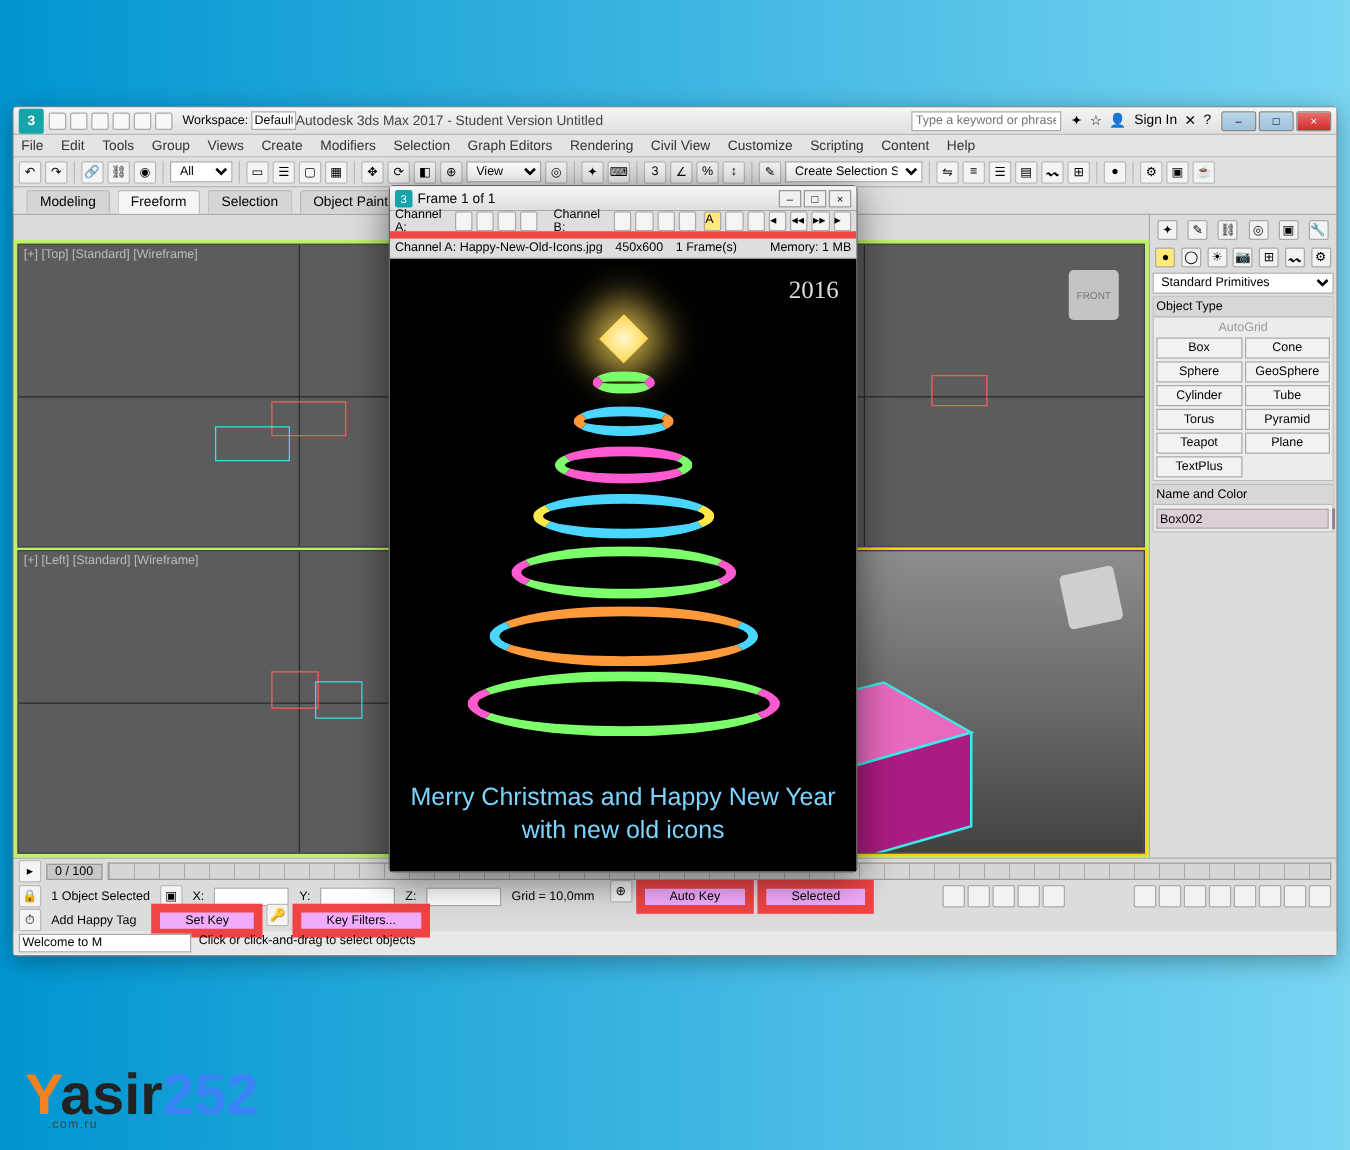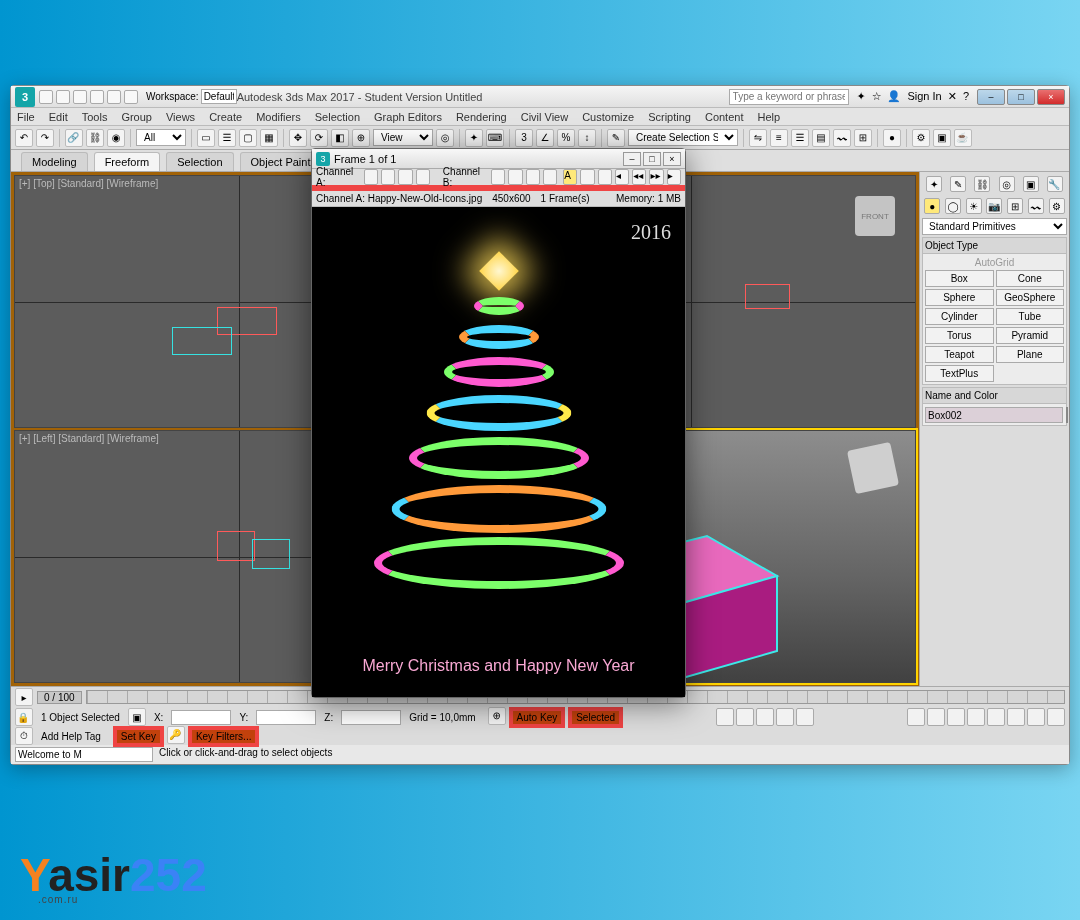--- a/index.html
+++ b/index.html
@@ -22,21 +22,21 @@
 .menubar span { cursor: pointer; }
 .toolbar { height: 24px; background: #e0e0e0; border-bottom: 1px solid #aaa; display: flex; align-items: center; gap: 3px; padding: 2px 4px; overflow: hidden; }
 .tb-ico { width: 18px; height: 18px; background: #f4f4f4; border: 1px solid #bbb; border-radius: 2px; font-size: 10px; display:flex; align-items:center; justify-content:center; }
 .tb-sep { width: 1px; height: 18px; background: #bbb; margin: 0 2px; }
 .tb-combo { border: 1px solid #aaa; background: #fff; font-size: 10px; height: 17px; padding: 0 3px; }
 .rib-tabs { height: 22px; background: #dfdfdf; display: flex; align-items: flex-end; gap: 6px; padding: 0 10px; border-bottom: 1px solid #aaa; font-size: 11px; }
 .rib-tab { padding: 3px 10px; background: #d5d5d5; border: 1px solid #bbb; border-bottom: none; border-radius: 3px 3px 0 0; cursor: pointer; }
 .rib-tab.active { background: #f5f5f5; }
 .rib-end { margin-left: 12px; font-size: 11px; }
 .workspace { flex: 1; display: flex; }
-.viewports { flex: 1; display: grid; grid-template-columns: 1fr 1fr; grid-template-rows: 1fr 1fr; gap: 2px; background: #a16207; padding: 3px; position: relative; }
+.viewports { flex: 1; display: grid; grid-template-columns: 1fr 1fr; grid-template-rows: 1fr 1fr; gap: 2px; background: #bef264; padding: 3px; position: relative; margin-top: 20px; }
 .vp { background: #5c5c5c; position: relative; overflow: hidden; border: 1px solid #444; }
 .vp.active { outline: 2px solid #ffd400; }
 .vp-label { position: absolute; top: 2px; left: 4px; font-size: 10px; color: #bbb; }
 .grid-axis-x { position: absolute; top: 50%; left: 0; right: 0; border-top: 1px solid #2a2a2a; }
 .grid-axis-y { position: absolute; left: 50%; top: 0; bottom: 0; border-left: 1px solid #2a2a2a; }
 .wf-rect { position: absolute; border: 1px solid; }
 .persp-ground { position: absolute; inset: 0; background: linear-gradient(180deg,#8d8d8d 0%, #636363 60%, #414141 100%); }
 .box3d { position: absolute; }
 .right-panel { width: 150px; background: #dcdcdc; border-left: 1px solid #aaa; display: flex; flex-direction: column; font-size: 10px; padding: 2px; gap: 2px; }
 .rp-iconrow { display: flex; justify-content: space-around; margin: 2px 0; }
@@ -49,38 +49,38 @@
 .name-row { display: flex; gap: 3px; }
 .name-row input { flex: 1; border: 1px solid #aaa; font-size: 10px; padding: 1px 2px; background: #dcd0d8; }
 .swatch { width: 16px; height: 16px; background: #ff00ae; border: 1px solid #888; }
 .bottom-bar { background: #dcdcdc; border-top: 1px solid #aaa; font-size: 10px; }
 .time-slider { height: 20px; display: flex; align-items: center; gap: 4px; padding: 2px 4px; }
 .time-slider .slider-box { background: #c8c8c8; border: 1px solid #999; padding: 0 6px; font-size: 10px; }
 .time-slider .ruler { flex: 1; height: 14px; background: repeating-linear-gradient(90deg,#aaa 0,#aaa 1px,#d6d6d6 1px,#d6d6d6 20px); border: 1px solid #999; position: relative; }
 .status { display: flex; align-items: center; gap: 8px; padding: 2px 4px; height: 20px; }
 .status input { border: 1px solid #aaa; font-size: 10px; padding: 1px 2px; width: 60px; }
 .status-right { display: flex; gap: 3px; margin-left: 4px; }
-.sb { border: 4px solid #ef4444; background: #c2410c; font-size: 10px; padding: 1px 4px; }
+.sb { border: 7px solid #ef4444; background: #f0abfc; font-size: 10px; padding: 1px 20px; }
 .prompt-line { display: flex; gap: 6px; padding: 2px 4px; font-size: 10px; background: #e8e8e8; }
 .prompt-line input { flex: 0 0 70px; border: 1px solid #aaa; background: #fff; font-size: 10px; padding: 1px 2px; }
 .nav-cluster { display:flex; gap:2px; margin-left:auto; }
 .nav-cluster span{ width:18px;height:18px;border:1px solid #aaa;background:#f2f2f2;border-radius:2px; }
 
 
 .ram { position: absolute; top: 62px; left: 300px; width: 375px; height: 550px; background: #e4e4e4; border: 1px solid #666; box-shadow: 0 6px 30px rgba(0,0,0,0.5); display: flex; flex-direction: column; z-index: 20; border-radius: 4px; }
 .ram-title { height: 20px; background: linear-gradient(#f8f8f8,#dedede); display: flex; align-items: center; font-size: 11px; padding: 0 4px; border-bottom: 1px solid #aaa; }
 .ram-title .t { flex: 1; }
 .ram-title span.wb { width: 18px; height: 14px; border: 1px solid #999; margin-left: 2px; background: #f0f0f0; font-size:9px; display:flex;align-items:center;justify-content:center; }
 .ram-tb { display: flex; align-items: center; padding: 2px 4px; gap: 3px; font-size: 10px; border-bottom: 6px solid #ef4444; height: 22px; background: #dedede; }
 .ram-tb .lbl { margin-right: 2px; }
 .ram-tb span.ico { width: 16px; height: 16px; border: 1px solid #aaa; background: #f4f4f4; border-radius: 2px; }
 .ram-info { display: flex; gap: 10px; font-size: 10px; padding: 2px 4px; background: #dedede; border-bottom: 1px solid #bbb; }
 .ram-img { flex: 1; background: #000; position: relative; overflow: hidden; }
 .ram-img .year { position: absolute; top: 14px; right: 14px; color: #ddd; font-family: 'Brush Script MT', cursive; font-size: 20px; }
-.ram-img .greet { position: absolute; bottom: 20px; left: 0; right: 0; text-align: center; color: #f9a8d4; font-family: 'Brush Script MT', cursive; font-size: 16px; line-height: 1.3; }
+.ram-img .greet { position: absolute; bottom: 20px; left: 0; right: 0; text-align: center; color: #7dd3fc; font-family: 'Brush Script MT', cursive; font-size: 20px; line-height: 1.3; }
 .tree { position:absolute; top:50px; left:50%; transform:translateX(-50%); width:260px; height:330px; }
 .ring { position:absolute; left:50%; border: 8px solid; border-radius:50%; transform:translateX(-50%); border-top-color:transparent; border-left-color:transparent; filter:blur(0.5px); }
 .star { position:absolute; top:0; left:50%; transform:translateX(-50%) rotate(45deg); width:28px; height:28px; background:radial-gradient(circle,#fff7d0,#ffd54a); box-shadow:0 0 30px 12px rgba(255,220,90,0.8); }
 
 .logo252 { position:absolute; bottom:15px; left:20px; font-size:46px; font-weight:900; font-family: Impact, Arial Black, sans-serif; }
 .logo252 .y { color:#f58220; } .logo252 .asir { color:#222; } .logo252 .n252 { color:#3b82f6; }
 .logo252 .sub { font-size:10px; font-weight:normal; color:#444; display:block; margin-top:-8px; margin-left:18px; letter-spacing:1px; }
 </style>
 </head>
 <body>
@@ -313,21 +313,21 @@
         <span></span>
         <span></span>
         <span></span>
         <span></span>
         <span></span>
         <span></span>
       </div>
     </div>
     <div class="status" style="height:18px">
       <span class="tb-ico">⏱</span>
-      <span>Add Help Tag</span>
+      <span>Add Happy Tag</span>
       <div class="status-right">
         <span class="sb">Set Key</span>
         <span class="tb-ico">🔑</span>
         <span class="sb">Key Filters...</span>
       </div>
     </div>
     <div class="prompt-line">
       <input value="Welcome to M" style="">
       <span>Click or click-and-drag to select objects</span>
     </div>
@@ -375,20 +375,21 @@
         <div class="ring" style="top:40px;width:50px;height:18px;border-color:#7cff6a #ff5ad0"></div>
         <div class="ring" style="top:68px;width:80px;height:24px;border-color:#4ad6ff #ff9a3a"></div>
         <div class="ring" style="top:100px;width:110px;height:30px;border-color:#ff5ad0 #7cff6a"></div>
         <div class="ring" style="top:138px;width:145px;height:36px;border-color:#4ad6ff #ffe94a"></div>
         <div class="ring" style="top:180px;width:180px;height:42px;border-color:#7cff6a #ff5ad0"></div>
         <div class="ring" style="top:228px;width:215px;height:48px;border-color:#ff9a3a #4ad6ff"></div>
         <div class="ring" style="top:280px;width:250px;height:52px;border-color:#7cff6a #ff5ad0"></div>
       </div>
       <div class="greet">
         <div>Merry Christmas and Happy New Year</div>
+        <div>with new old icons</div>
       </div>
     </div>
   </div>
 
 </div>
 
 <div class="logo252">
   <span class="y">Y</span><span class="asir">asir</span><span class="n252">252</span>
   <span class="sub">.com.ru</span>
 </div>

